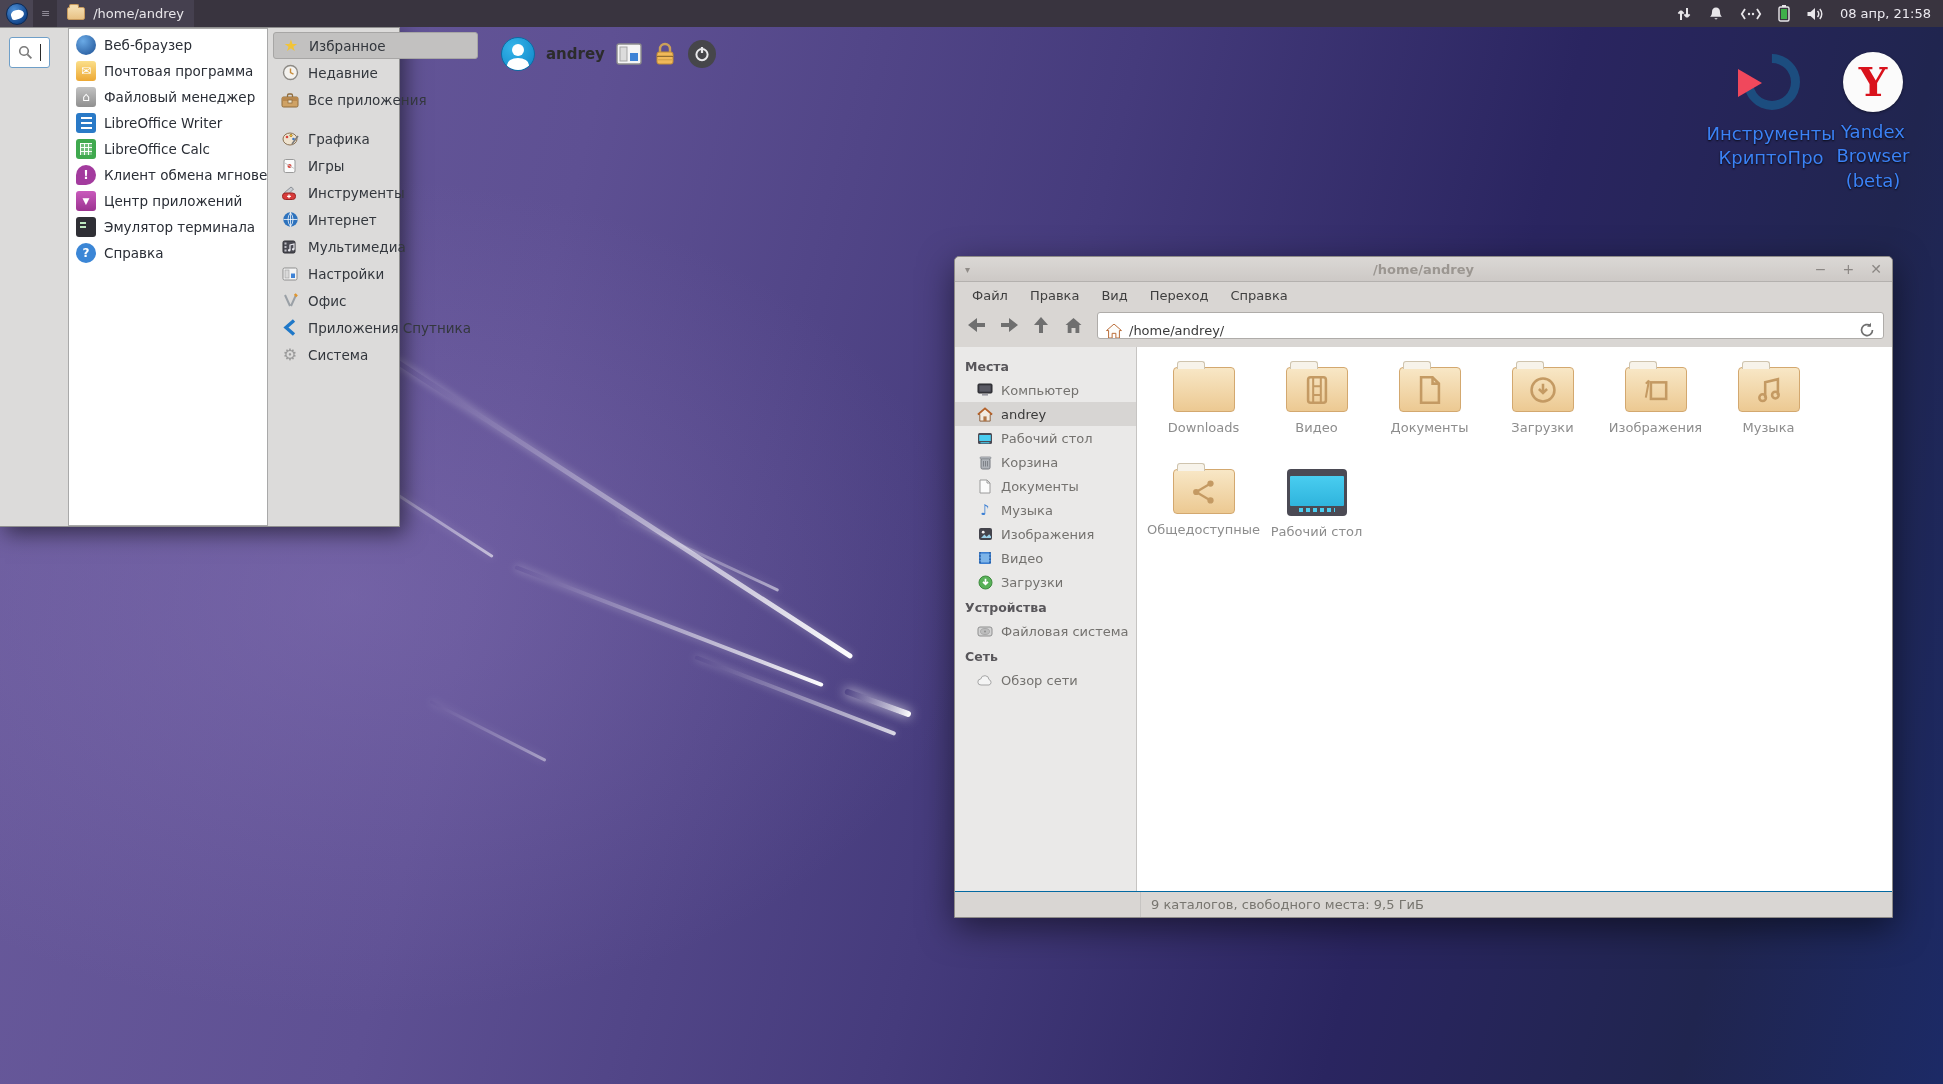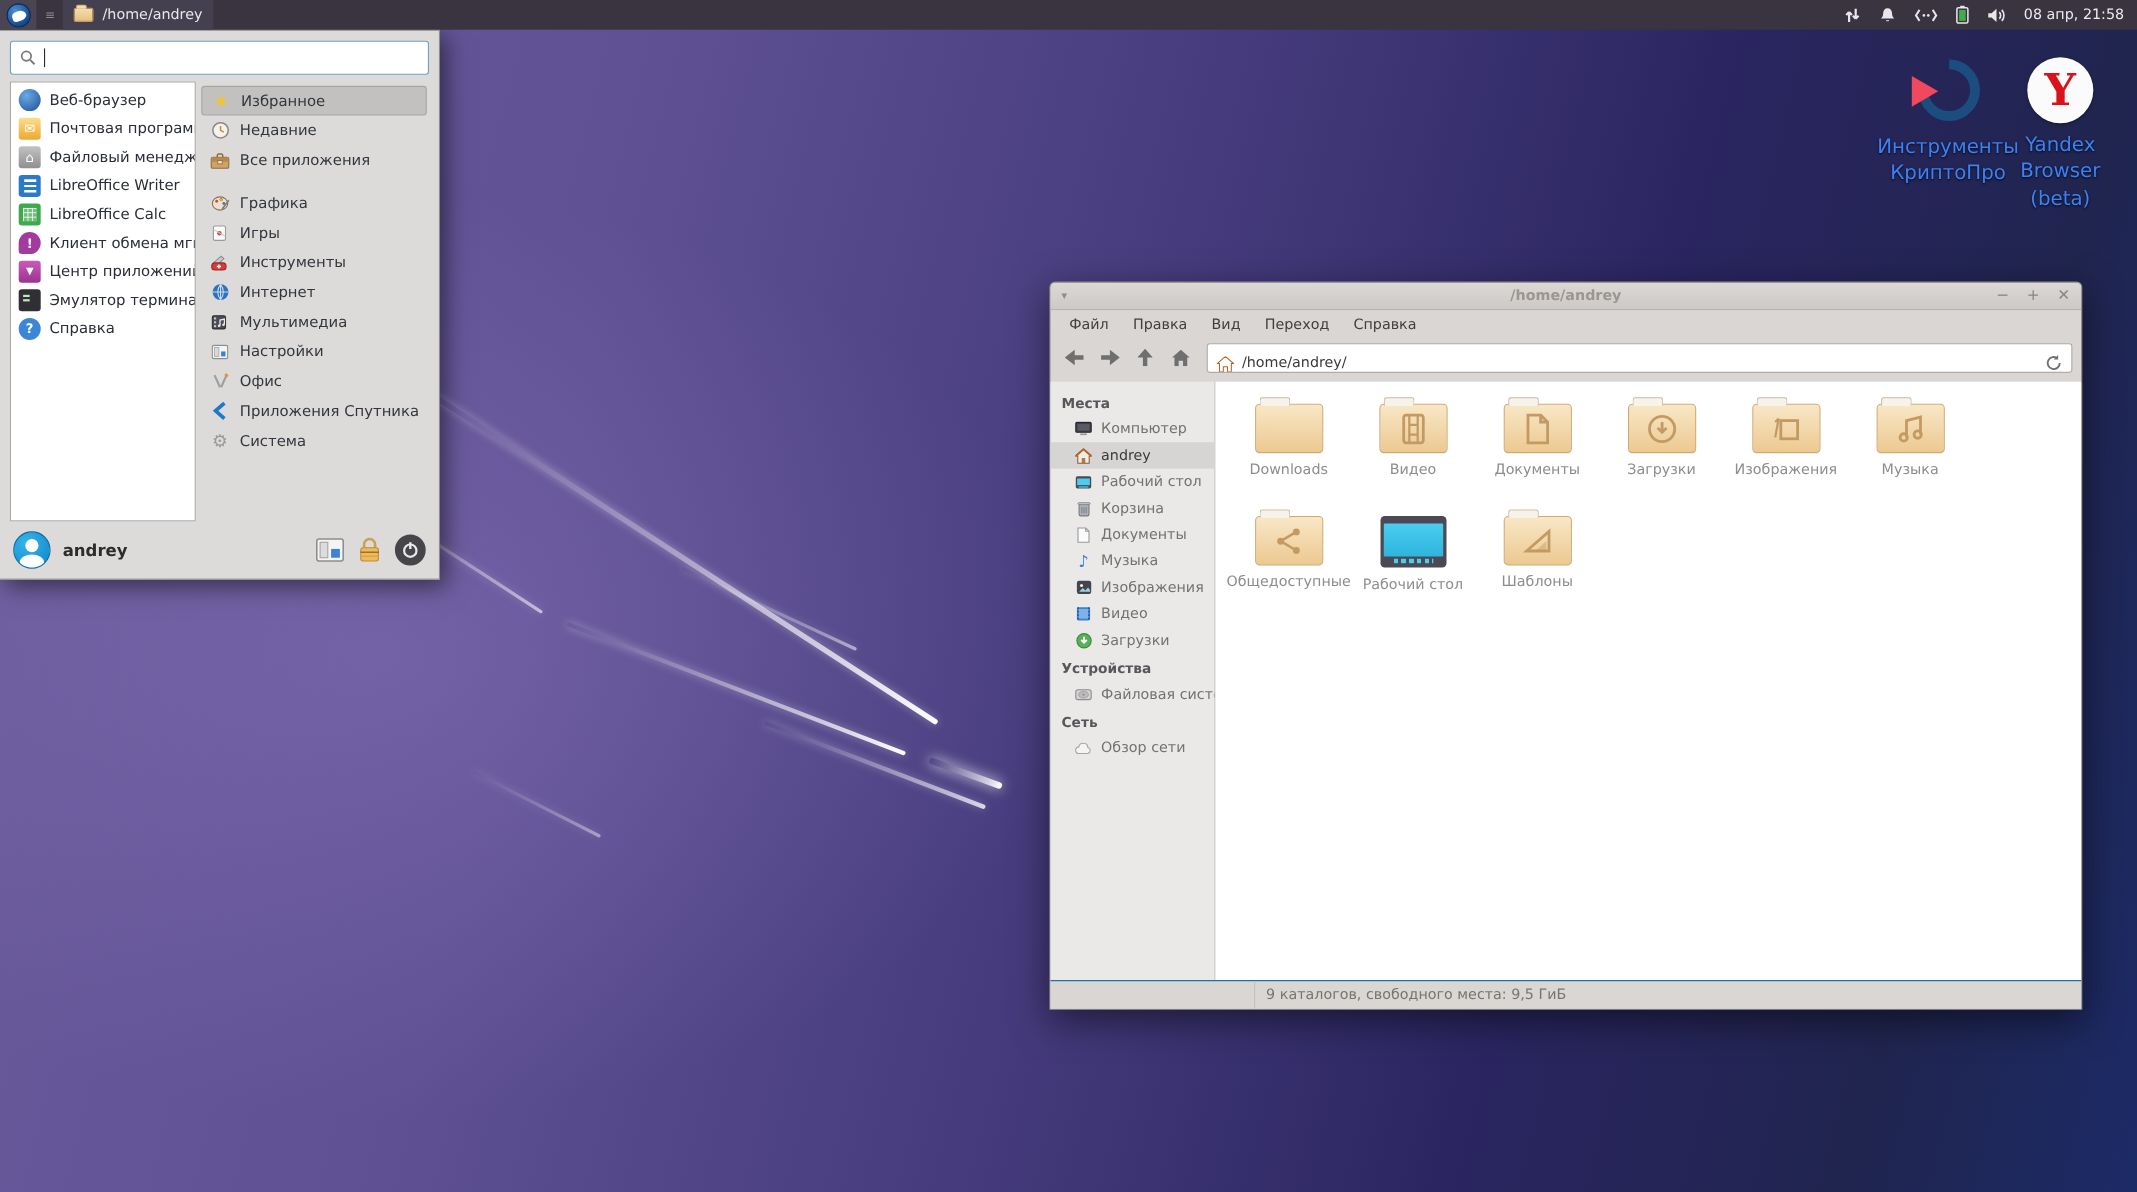--- a/index.html
+++ b/index.html
@@ -48,21 +48,21 @@
   .mini-folder::before { content:""; position:absolute; top:-4px; left:1px; width:8px; height:3px; background:#f3dcae; border:1px solid #c79a5e; border-bottom:none; border-radius:2px 2px 0 0; }
   .panel-right { margin-left:auto; display:flex; align-items:center; gap:16px; padding-right:12px; }
   .tray-ic { display:flex; align-items:center; }
   .clock { color:#eceaf0; }
 
   
   .whisker {
     position:absolute; left:0; top:27px; width:400px; height:500px;
     background:#dcdbda; border:1px solid #8f8f8f; border-left:none;
     box-shadow:5px 7px 20px rgba(0,0,0,.5); z-index:50;
-    display:flex; flex-direction:column;
+    display:flex; flex-direction:row;
   }
   .search-row { padding:9px 9px 6px 9px; }
   .search-box {
     height:31px; background:#fff; border:1px solid #6f9fc8; border-radius:3px;
     display:flex; align-items:center; padding:0 8px; gap:7px;
   }
   .caret { width:1px; height:17px; background:#2b2b2b; }
   .menu-body { flex:1; display:flex; padding:0 9px; gap:3px; min-height:0; }
   .app-list {
     width:200px; background:#fff; border:1px solid #a9a9a9; overflow:hidden;
@@ -129,21 +129,21 @@
   .menubar { height:27px; display:flex; align-items:center; gap:4px; padding:0 8px; color:#3f3f3f; }
   .menubar span { padding:4px 9px; }
   .toolbar { height:38px; display:flex; align-items:center; gap:4px; padding:0 8px 6px 8px; }
   .tb-btn { width:28px; height:26px; display:flex; align-items:center; justify-content:center; }
   .path-entry {
     flex:1; height:27px; background:#fff; border:1px solid #afaca9; border-radius:3px;
     margin-left:6px; display:flex; align-items:flex-end; gap:7px; padding:0 8px; color:#3a3a3a;
   }
   .path-entry .spacer { flex:1; }
   .win-body { flex:1; display:flex; min-height:0; }
-  .sidebar { width:150px; background:#eaE9e8; background:#eae9e8; border-right:1px solid #c6c4c2; padding-top:6px; overflow:hidden; }
+  .sidebar { width:182px; background:#eaE9e8; background:#eae9e8; border-right:1px solid #c6c4c2; padding-top:6px; overflow:hidden; }
   .sb-header { font-weight:bold; color:#58565a; font-size:12.5px; padding:6px 10px 4px 10px; }
   .sb-item { display:flex; align-items:center; gap:8px; height:24px; padding:0 10px 0 22px; color:#74726f; font-size:13px; white-space:nowrap; }
   .sb-item.selected { background:#d7d5d3; color:#3a3a3a; }
   .sb-ic { width:16px; height:16px; flex:0 0 auto; display:flex; align-items:center; justify-content:center; }
   .main-area { flex:1; background:#fff; padding:14px 0 0 10px; display:flex; flex-wrap:wrap; align-content:flex-start; }
   .fcell { width:113px; height:102px; display:flex; flex-direction:column; align-items:center; gap:8px; padding-top:6px; }
   .folder { width:62px; height:45px; position:relative; border-radius:4px;
     background:linear-gradient(180deg,#f8e7c6,#ecc992); border:1px solid #d3a86f;
     display:flex; align-items:center; justify-content:center; }
   .folder::before { content:""; position:absolute; top:-7px; left:3px; width:26px; height:7px;
@@ -649,28 +649,19 @@
               <circle cx="15" cy="16.5" r="2.4" fill="#c49a63"></circle>
               <path d="M4 10 15 3.5M4 10l11 6.5" stroke="#c49a63" stroke-width="1.8"></path>
             </svg>
         </div>
         <div class="flabel">Общедоступные</div>
       </div>
       <div class="fcell">
         <div class="desktop-sp"></div>
         <div class="flabel">Рабочий стол</div>
       </div>
-      <div class="fcell">
-        <div class="folder">
-          <svg width="28" height="26" viewBox="0 0 22 20">
-              <path d="M3 17 19 3v14z" fill="none" stroke="#c49a63" stroke-width="2"></path>
-              <path d="M9 17l8-7v7z" fill="#c49a63" opacity=".45"></path>
-            </svg>
-        </div>
-        <div class="flabel">Шаблоны</div>
-      </div>
     </div>
   </div>
   <div class="statusbar">
     <div class="status-left"></div>
     <div class="status-text">9 каталогов, свободного места: 9,5 ГиБ</div>
   </div>
 </div>
 
 </body></html>

